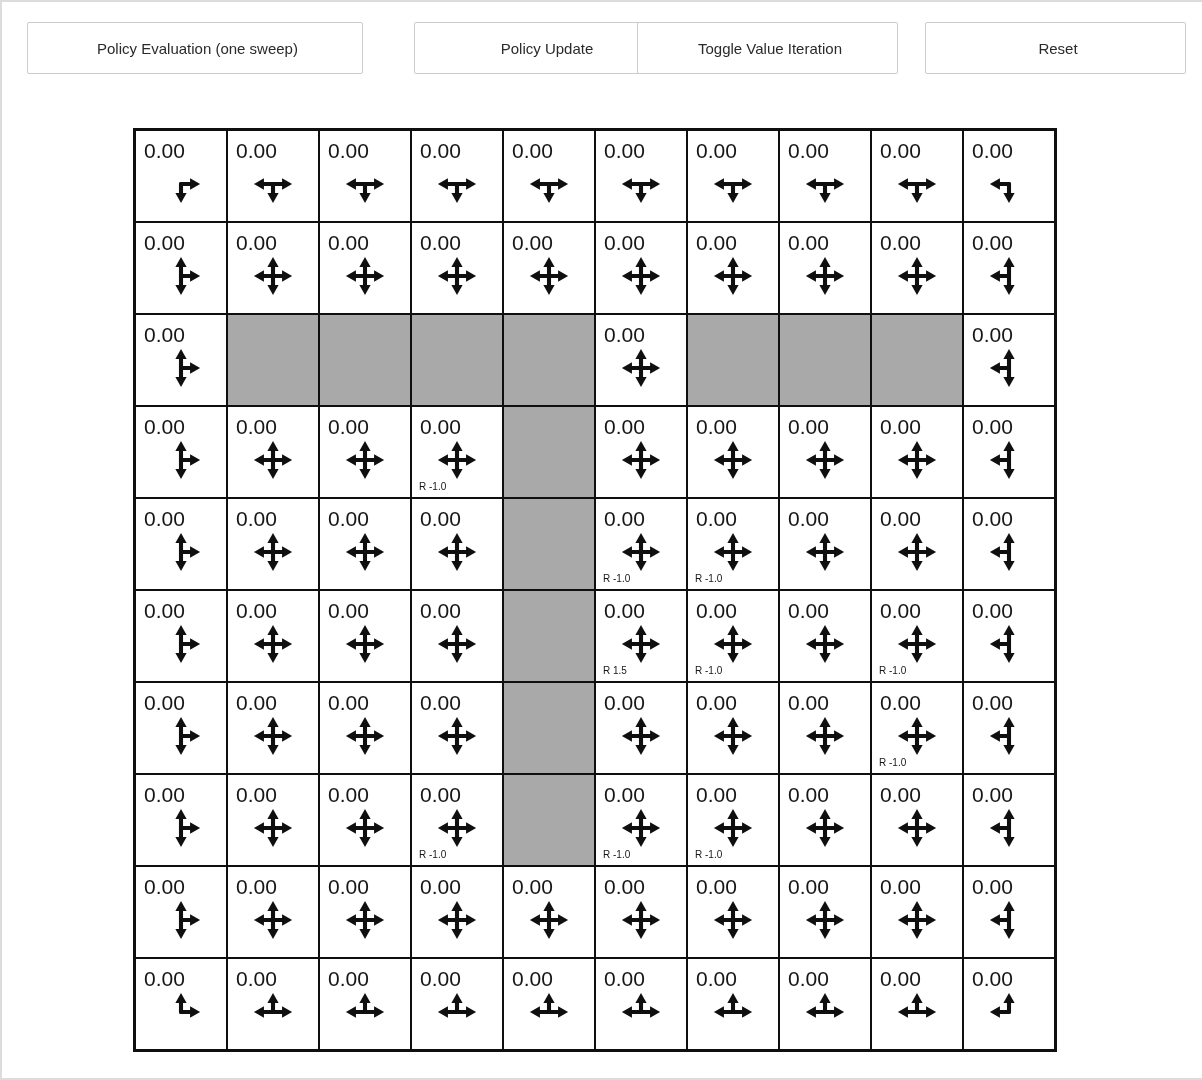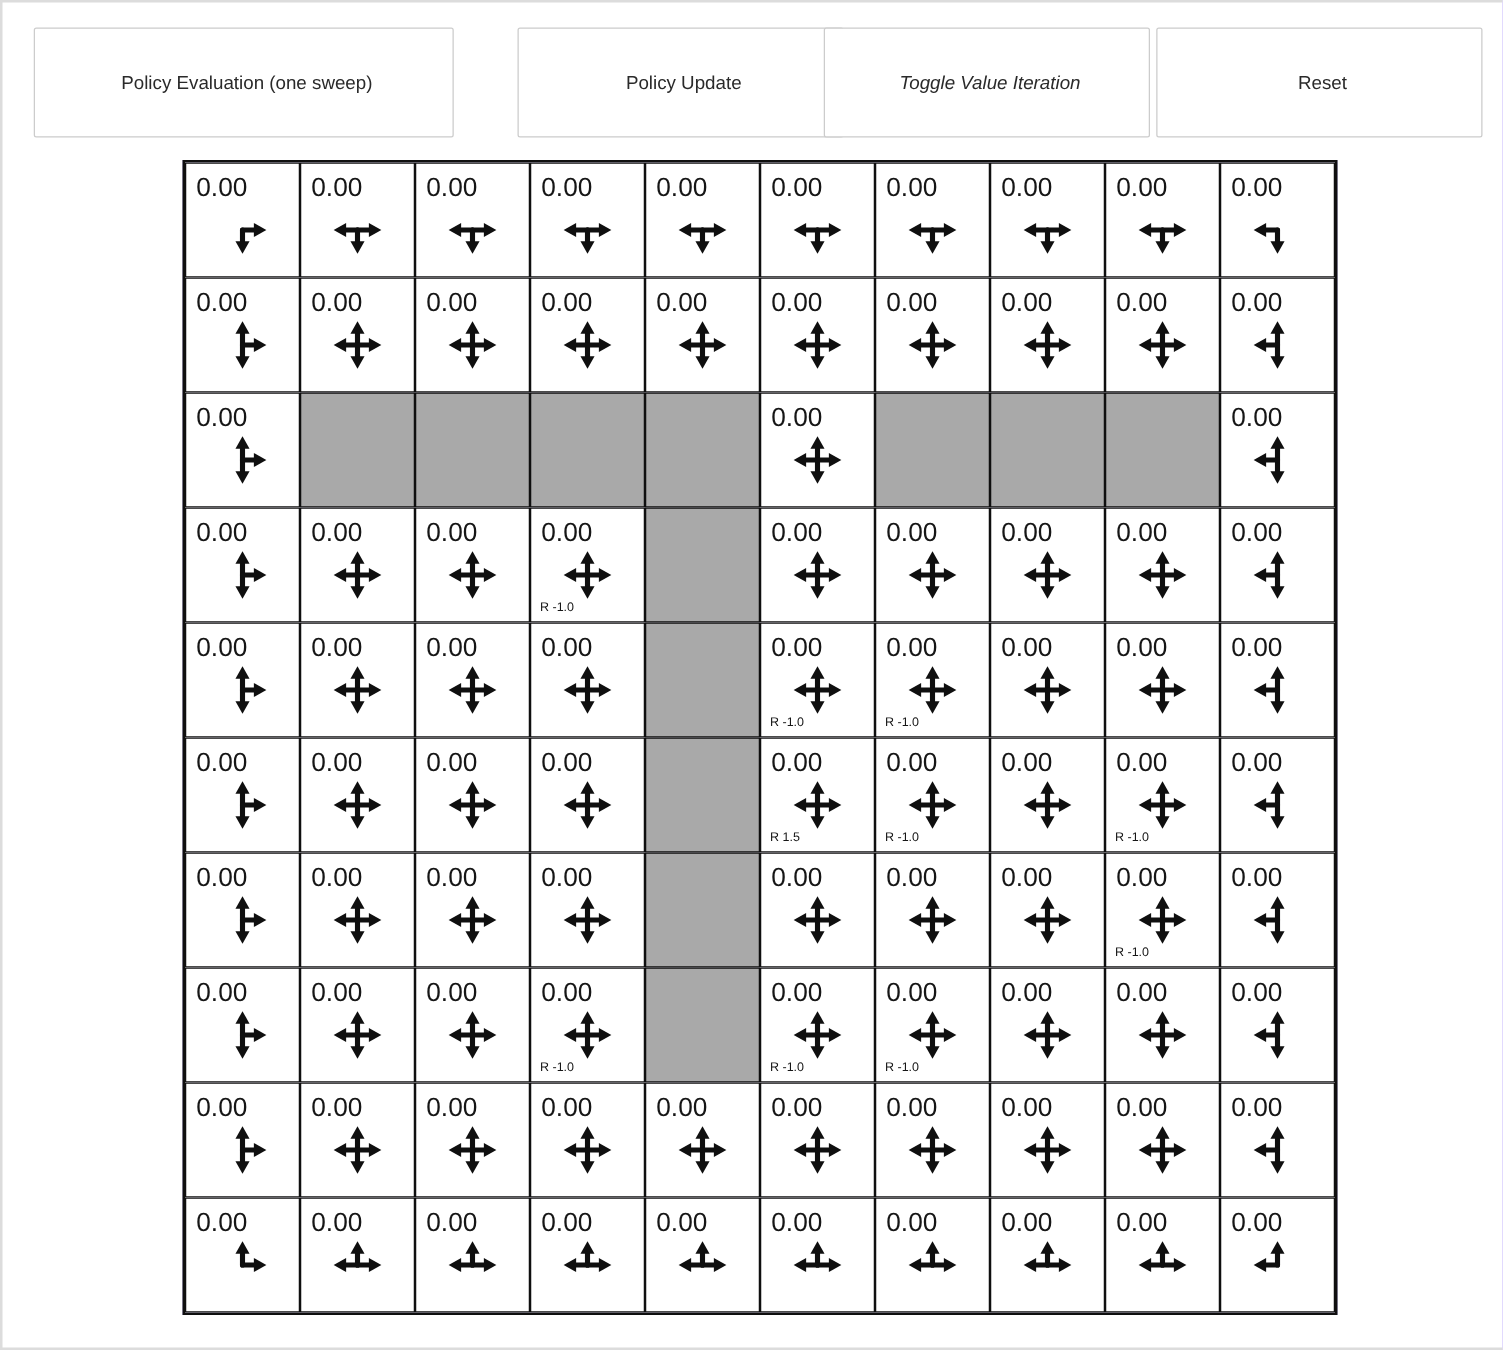--- a/index.html
+++ b/index.html
@@ -6,35 +6,35 @@
   body{
     width:1202px;height:1080px;position:relative;overflow:hidden;
     background:#ffffff;font-family:"Liberation Sans",sans-serif;
   }
   .edge{position:absolute;background:#dcdcdc;}
   .edge-left{left:0;top:0;width:2px;height:1080px;}
   .edge-top{left:0;top:0;width:1202px;height:2px;}
   .edge-bottom{left:0;top:1078px;width:1202px;height:2px;}
 
   .btn{
-    position:absolute;top:22px;height:88px;box-sizing:border-box;
+    position:absolute;top:22px;height:52px;box-sizing:border-box;
     background:var(--cell-bg,#fff);border:1px solid var(--btn-border,#cccccc);
     border-radius:2px;font-size:15px;color:#2a2a2a;
     font-family:"Liberation Sans",sans-serif;cursor:pointer;
     display:flex;align-items:center;justify-content:center;padding-left:11px;
   }
   #btn-0{left:27px;width:336px;}
   #btn-1{left:370px;width:261px;margin-left:44px;}
-  #btn-2{left:659px;width:261px;font-style:italic;}
+  #btn-2{left:637px;width:261px;}
   #btn-3{left:905px;width:261px;margin-left:20px;}
 
   .grid{
-    position:absolute;left:146px;top:128px;
+    position:absolute;left:133px;top:128px;
     display:grid;grid-template-columns:repeat(10,92px);grid-auto-rows:92px;
-    border:2px solid var(--line,#0f0f0f);background:#c4b5fd;
+    border:2px solid var(--line,#0f0f0f);background:#1d4ed8;
   }
   .cell{
     box-sizing:border-box;border:1px solid var(--line,#0f0f0f);
     position:relative;background:var(--cell-bg,#ffffff);
   }
   .cell.wall{background:var(--wall,#a9a9a9);}
   .val{
     display:block;padding:9px 0 0 8px;font-size:21px;line-height:1;
     color:var(--text,#141414);white-space:nowrap;
   }

